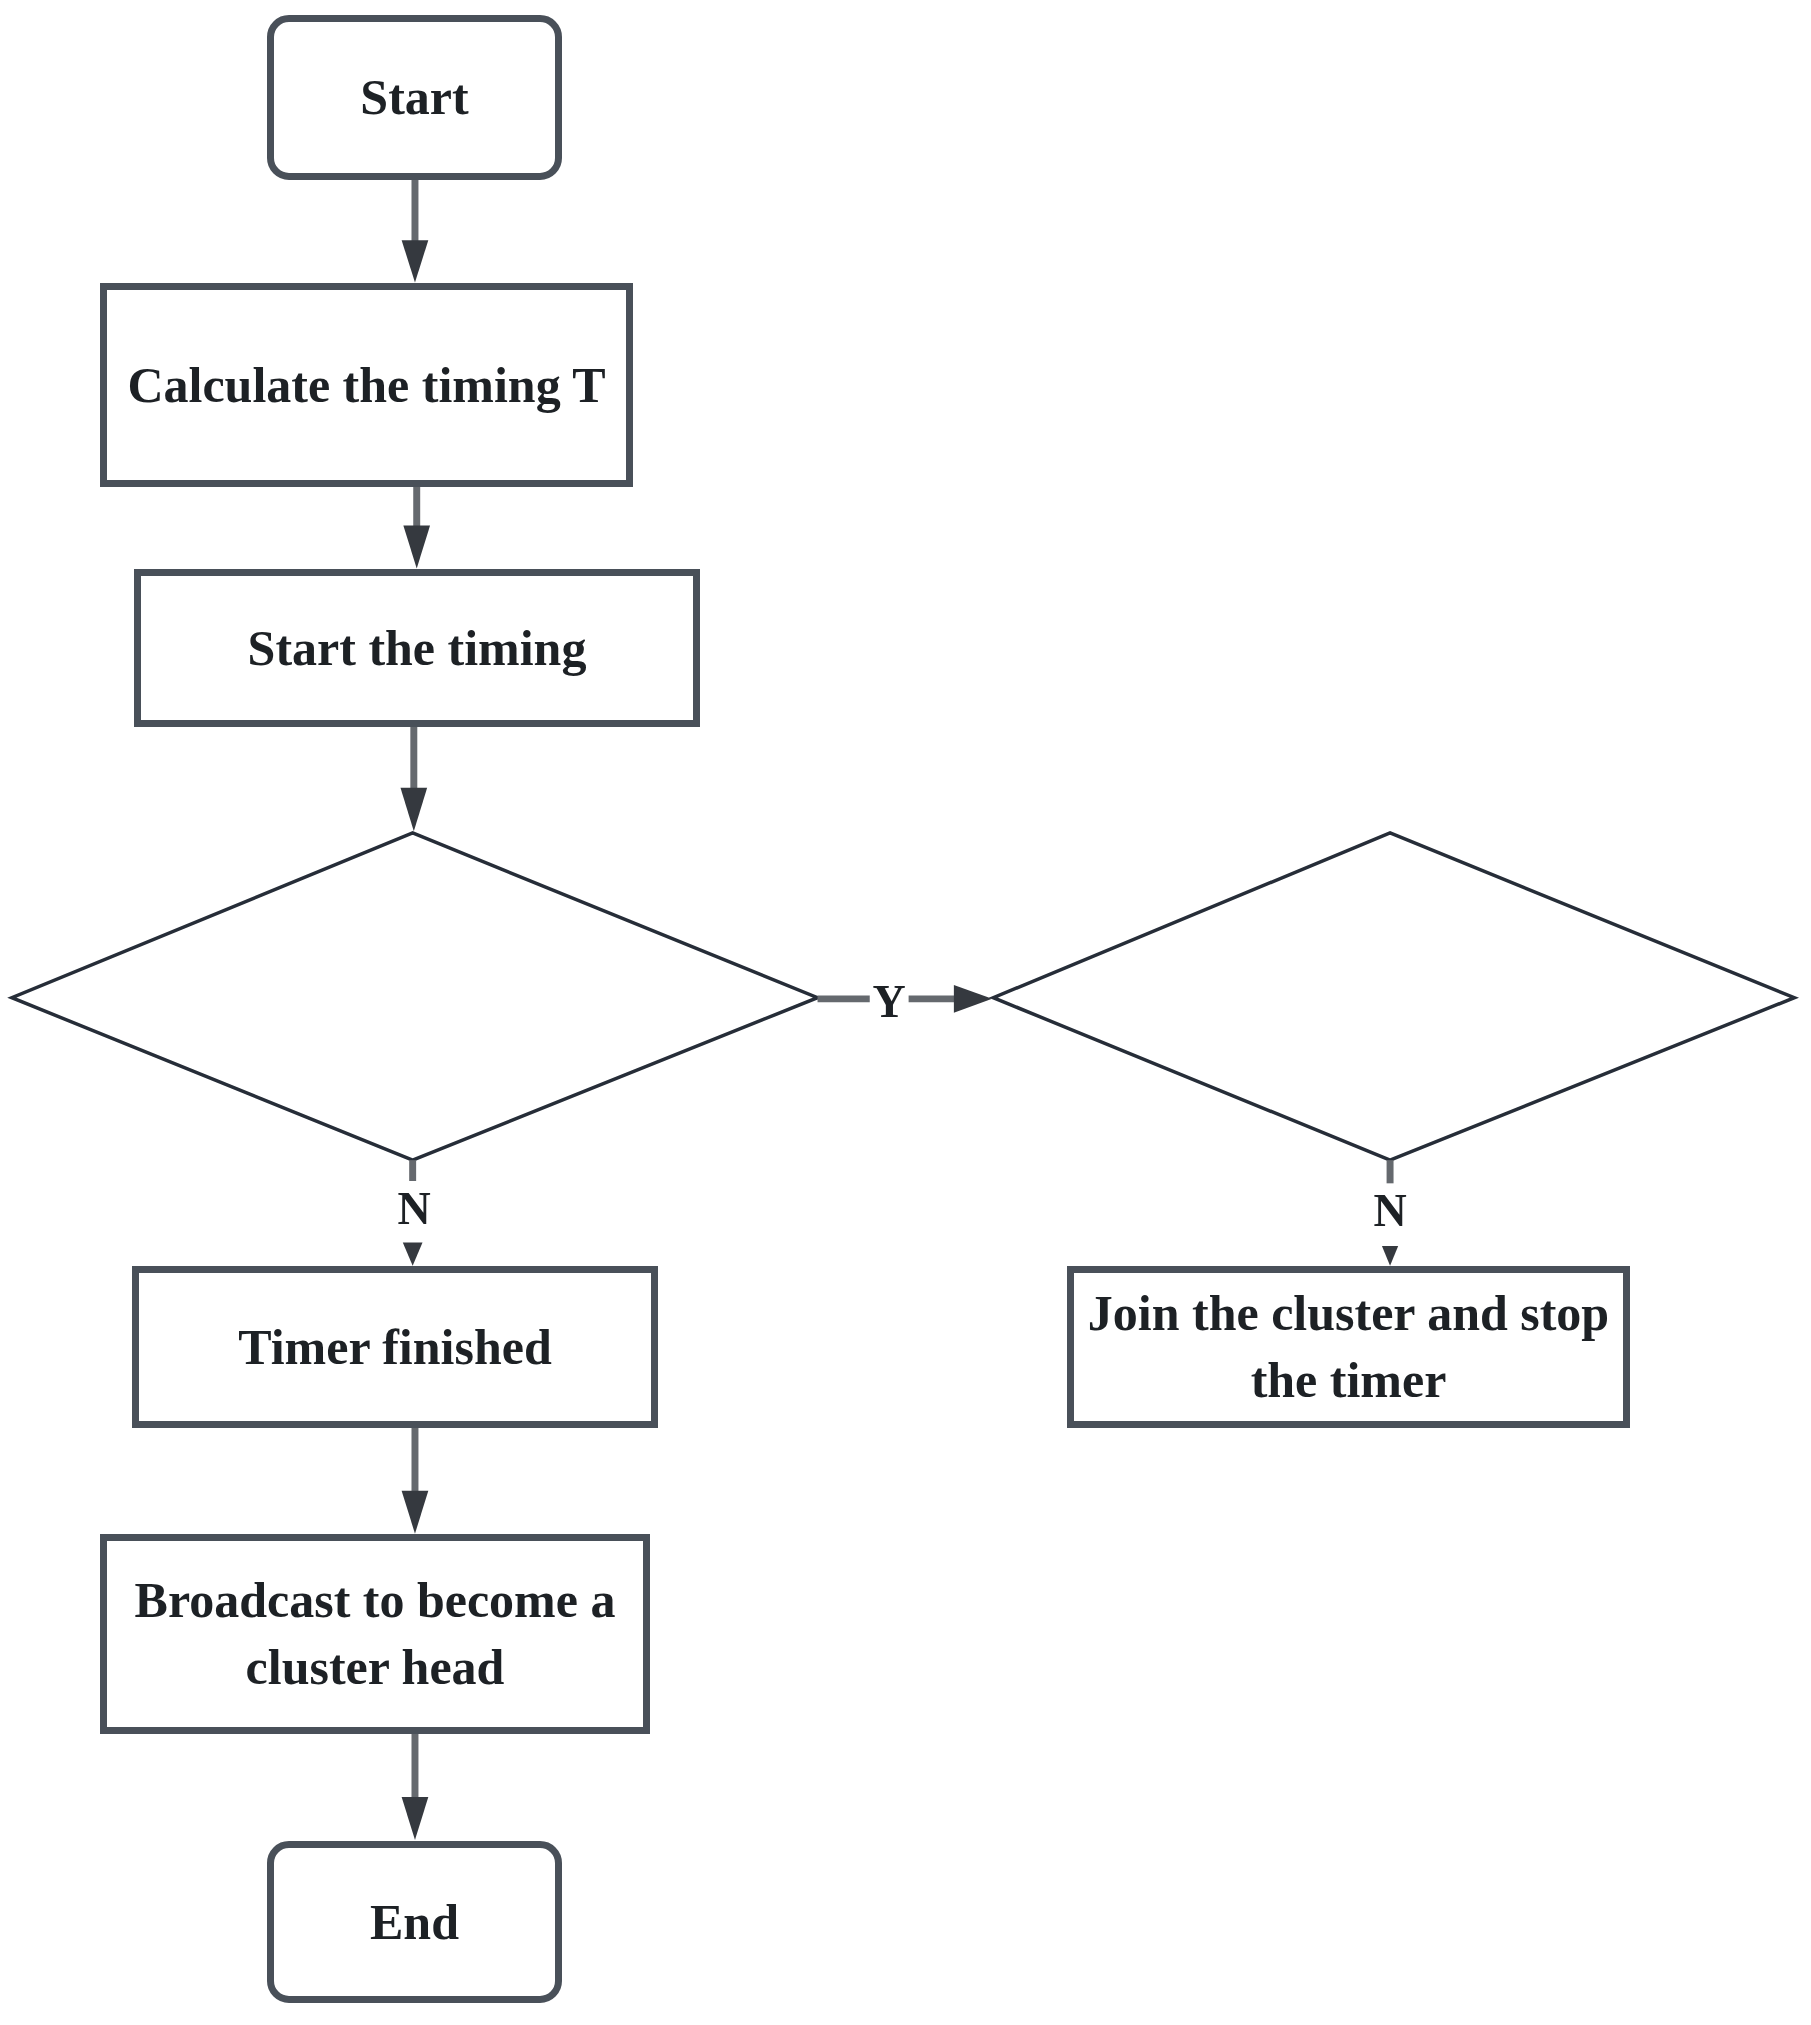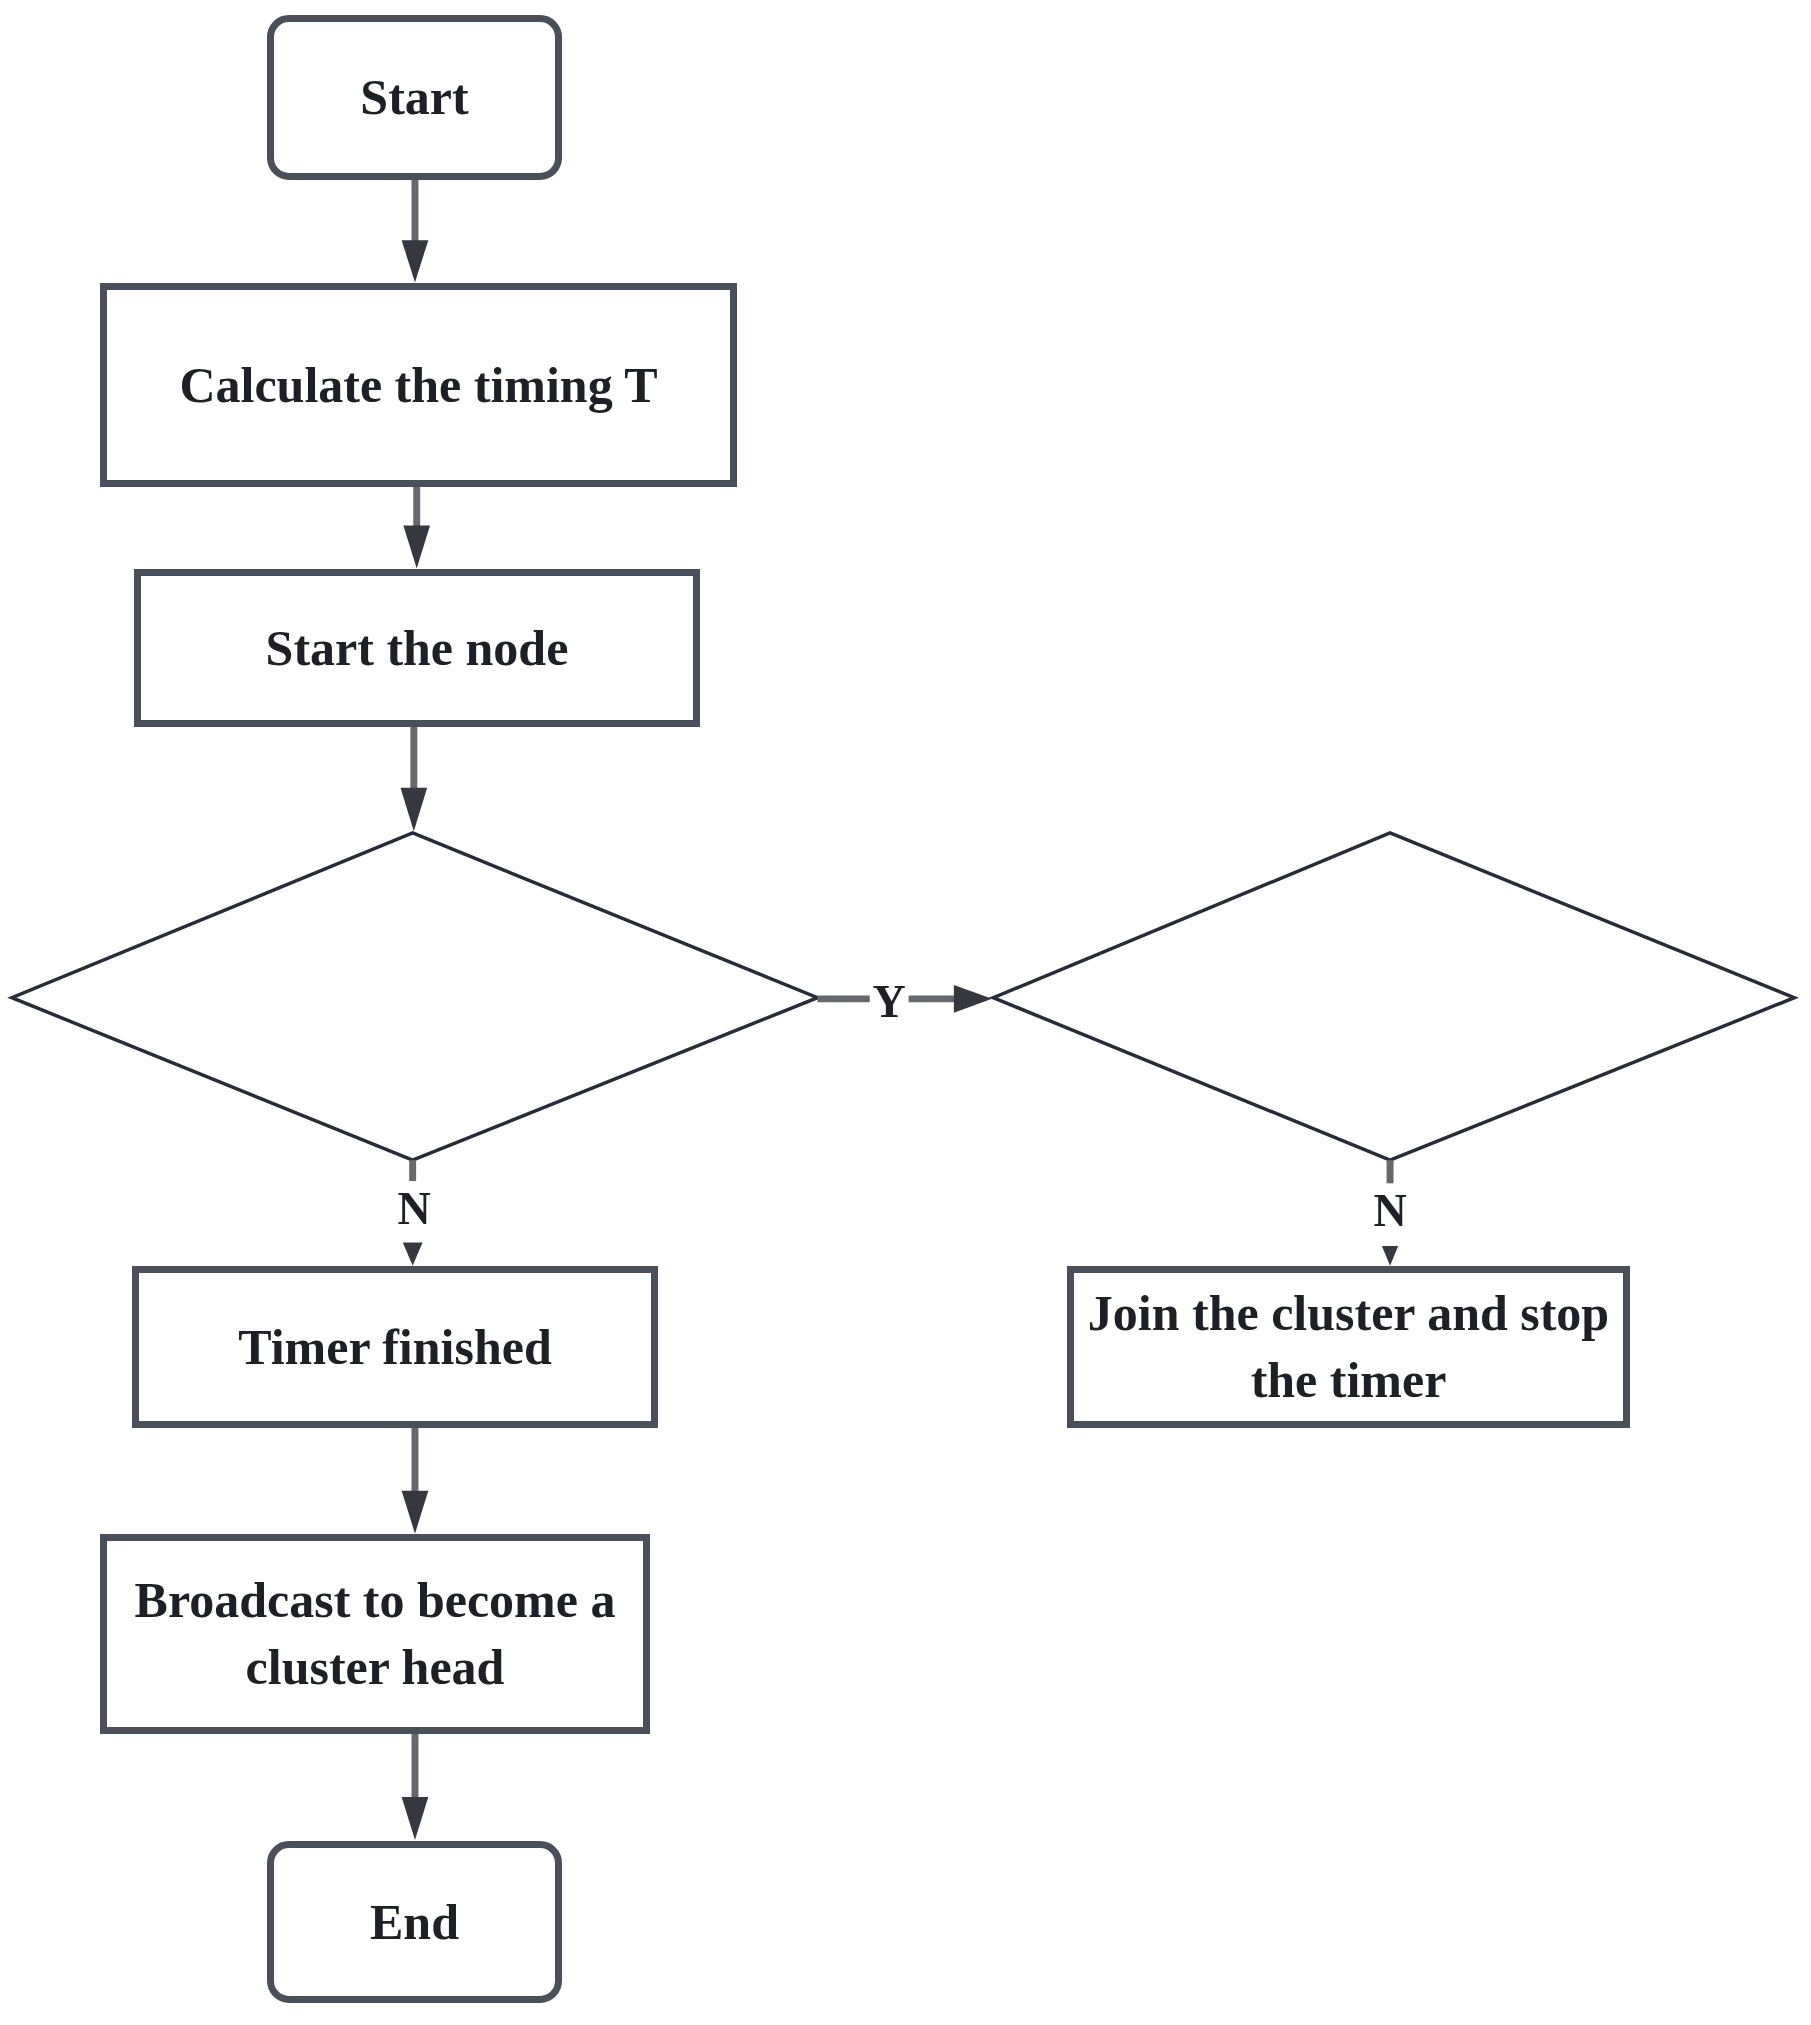--- a/index.html
+++ b/index.html
@@ -55,21 +55,21 @@
   .elabel{
     position:absolute;
     display:flex;
     align-items:center;
     justify-content:center;
     font-size:46px;
     line-height:1;
   }
   
   .n-start{left:267px;top:14.5px;width:295px;height:165px;}
-  .n-calc{left:100px;top:283px;width:637px;height:204px;}
+  .n-calc{left:100px;top:283px;width:533px;height:204px;}
   .n-timer{left:134px;top:569px;width:566px;height:158px;}
   .n-finished{left:132px;top:1266px;width:526px;height:162px;}
   .n-broadcast{left:100px;top:1534px;width:550px;height:200px;}
   .n-end{left:267px;top:1841px;width:295px;height:162px;align-items:center;}
   .n-join{left:1067px;top:1266px;width:563px;height:162px;}
   .d-receive{left:44px;top:960px;width:743px;height:78px;}
   .d-neighbor{left:1027px;top:960px;width:743px;height:78px;}
   .e-yes{left:854px;top:970px;width:70px;height:64px;}
   .e-no-left{left:379px;top:1179px;width:70px;height:60px;}
   .e-no-right{left:1355px;top:1181px;width:70px;height:60px;}
@@ -112,21 +112,21 @@
 
   <div class="node rounded n-start">
     <span>Start</span>
   </div>
 
   <div class="node n-calc">
     <span>Calculate the timing T</span>
   </div>
 
   <div class="node n-timer">
-    <span>Start the node</span>
+    <span>Start the timing</span>
   </div>
 
   <div class="node n-finished">
     <span>Timer finished</span>
   </div>
 
   <div class="node n-broadcast">
     <span>Broadcast to become a cluster head</span>
   </div>
 

